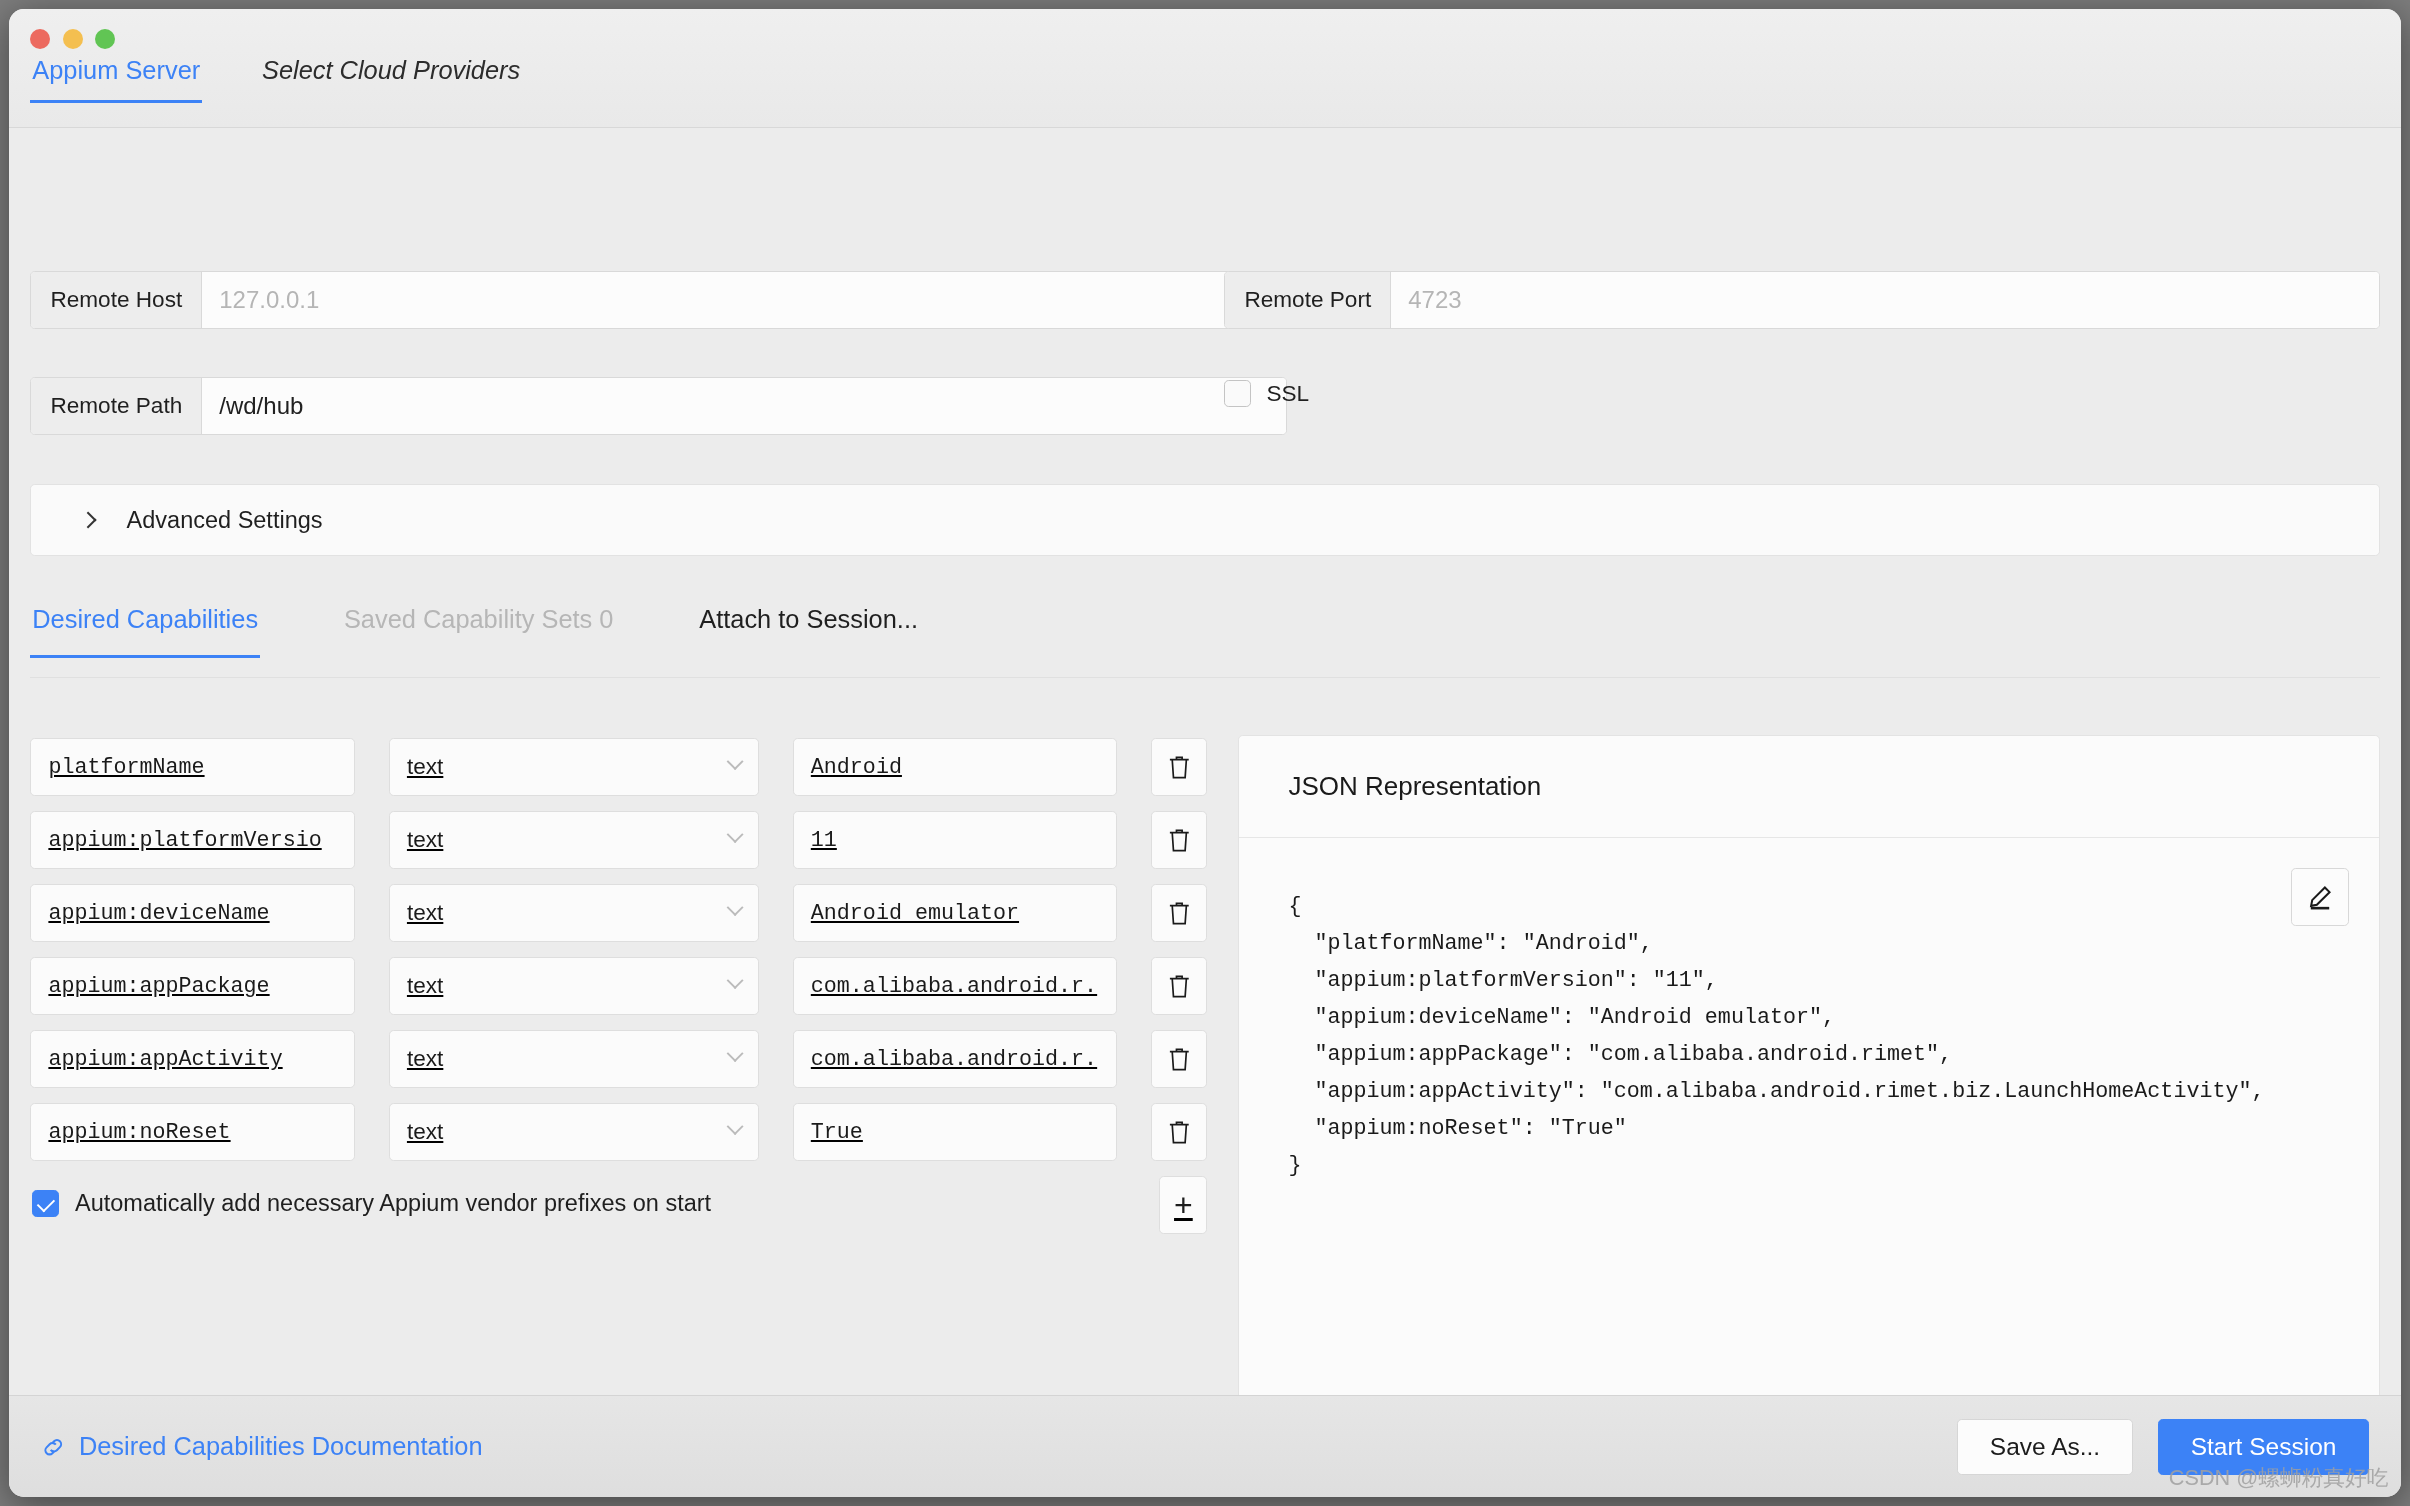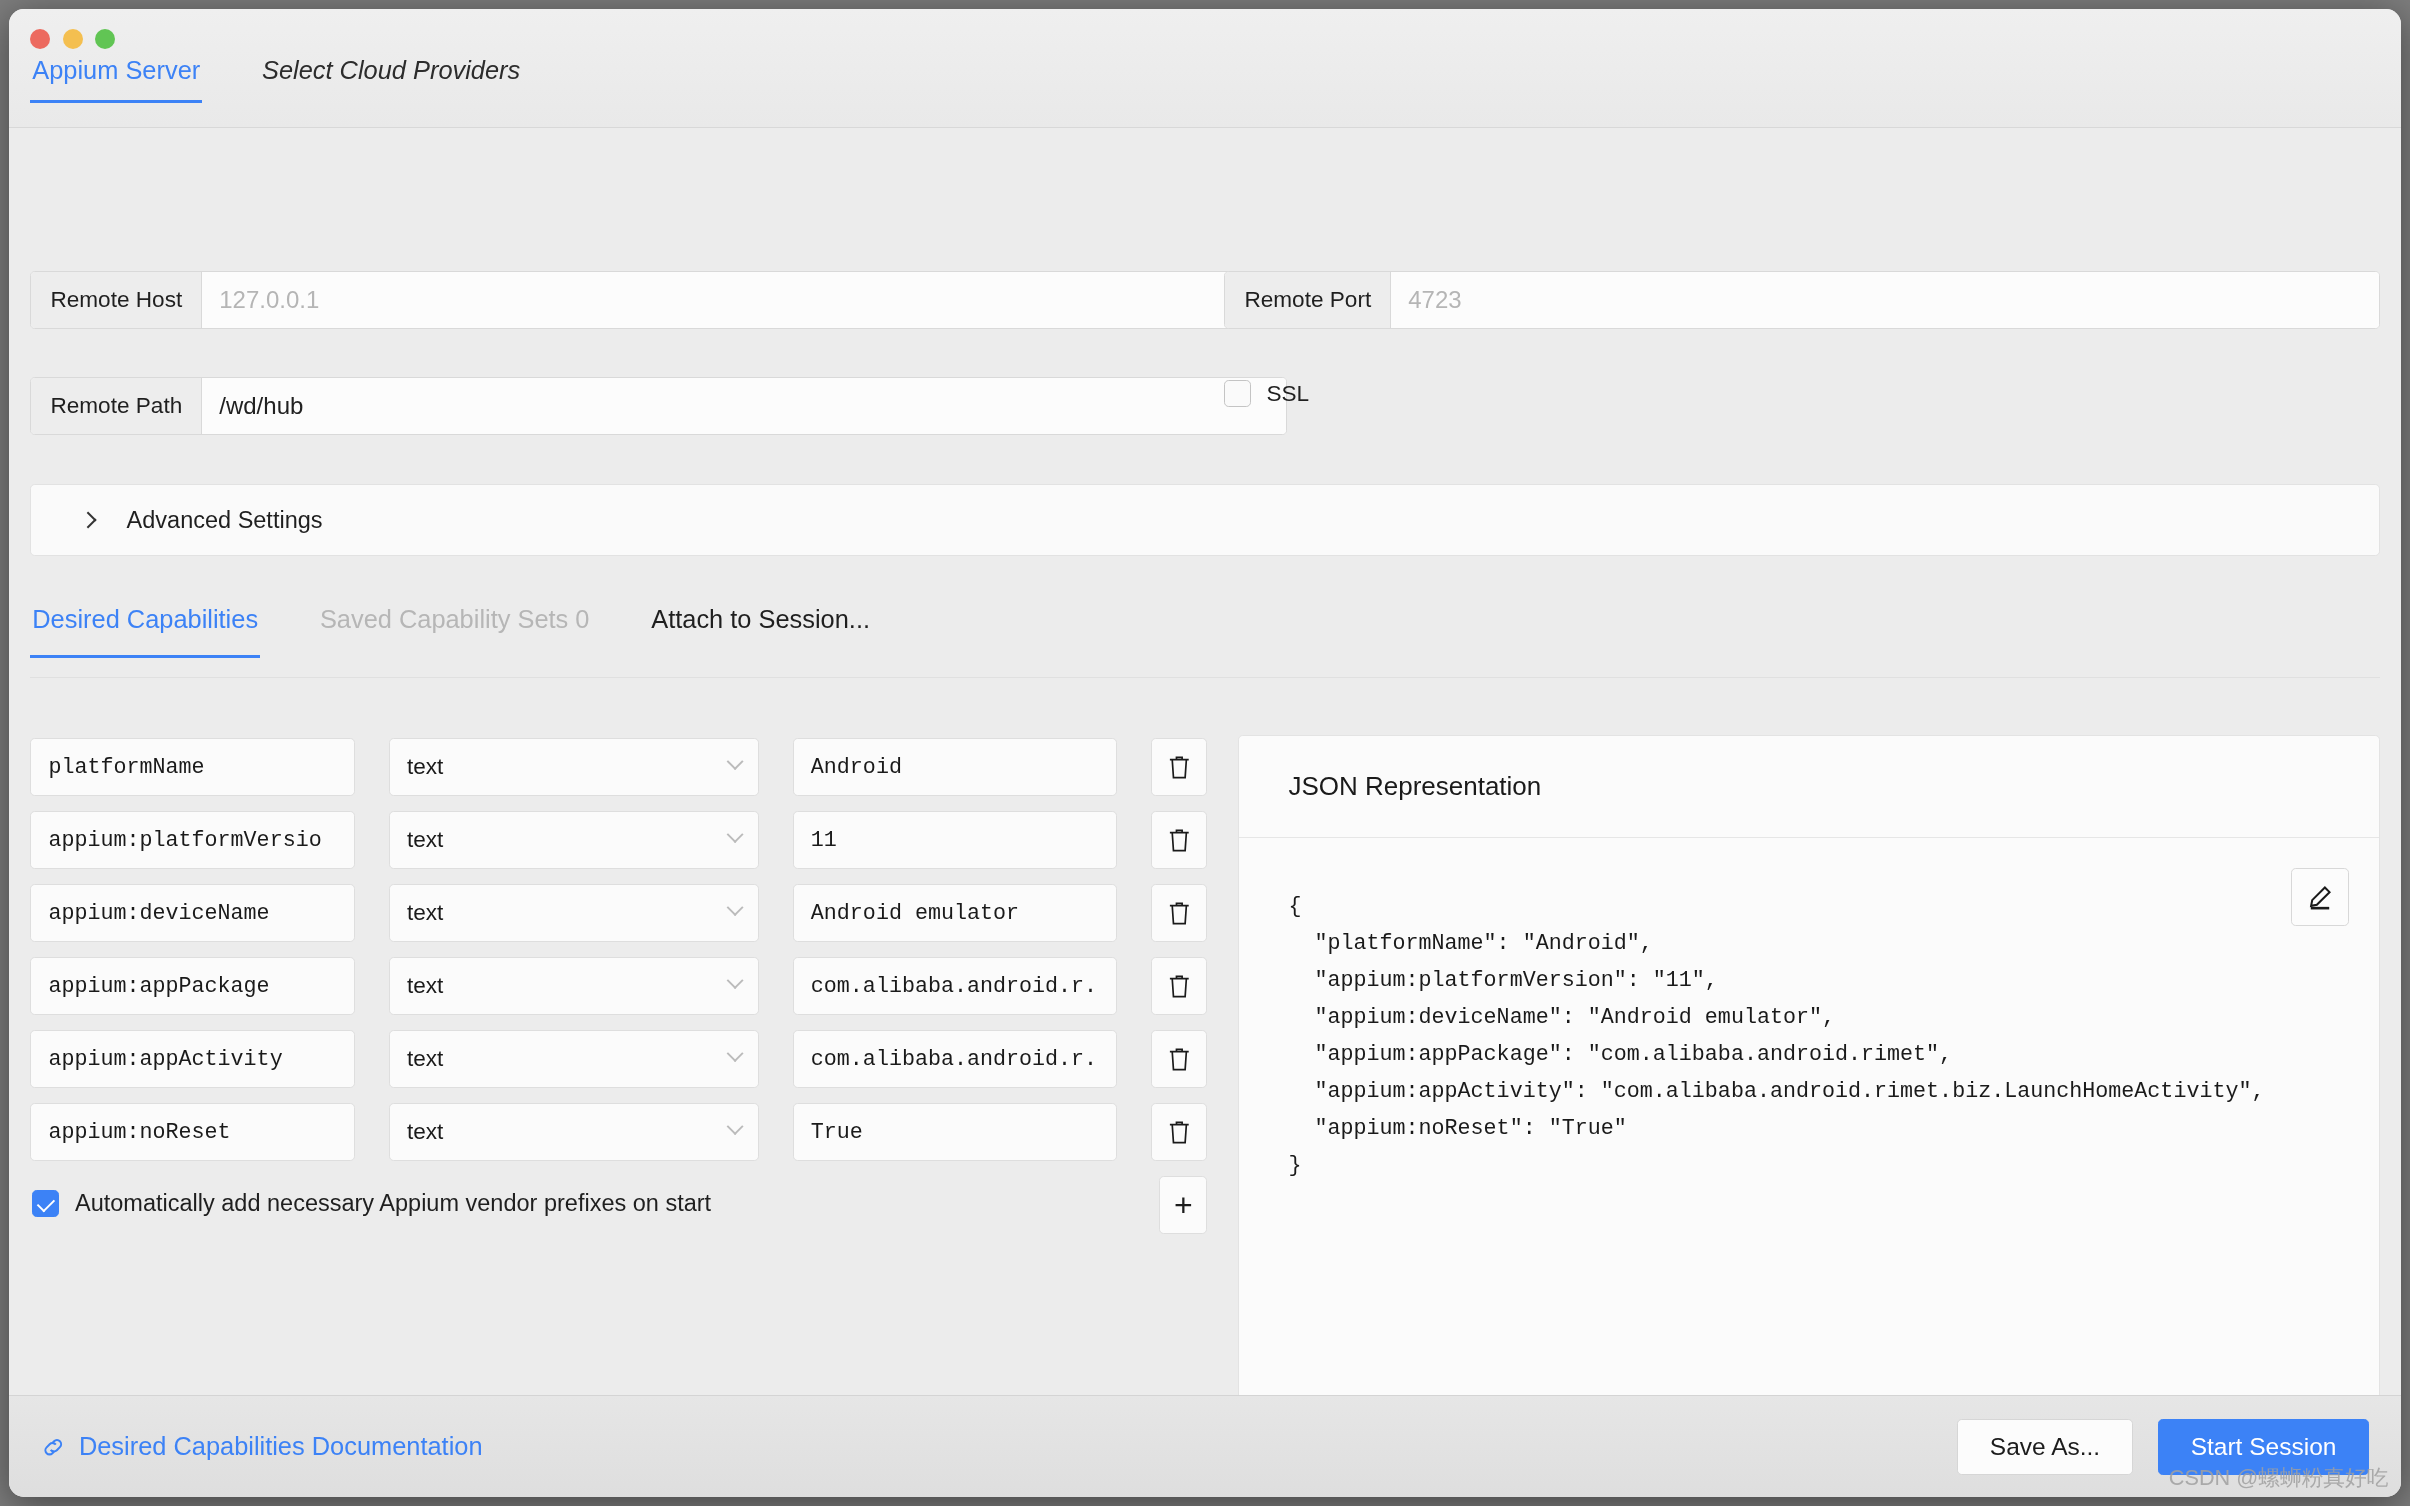--- a/index.html
+++ b/index.html
@@ -162,21 +162,21 @@
   .advanced-label { font-size: 23.5px; color: #1f1f1f; }
 
   
   .tabs {
     position: absolute;
     left: 21px; top: 469px;
     width: 2350px;
     height: 81px;
     display: flex;
     align-items: flex-start;
-    gap: 58px;
+    gap: 82px;
     border-bottom: 0.9px solid #e0e0e0;
   }
   .tab {
     font-size: 25.4px;
     color: #1f1f1f;
     padding: 7.5px 1.9px 21px 1.9px;
     white-space: nowrap;
   }
   .tab.active { color: #3c82f6; border-bottom: 3.8px solid #3c82f6; }
   .tab.disabled { color: #b6b6b6; }
@@ -185,20 +185,21 @@
   .caps {
     position: absolute;
     left: 21px; top: 610px;
     width: 1177px;
   }
   .cap-row {
     display: flex;
     align-items: center;
     gap: 34px;
     margin-bottom: 15px;
+    text-decoration: underline;
   }
   .field {
     height: 58px;
     border: 0.9px solid #dedede;
     border-radius: 4.7px;
     background: #fbfbfb;
     display: flex;
     align-items: center;
     padding: 0 17px;
     font-family: "Liberation Mono", monospace;

